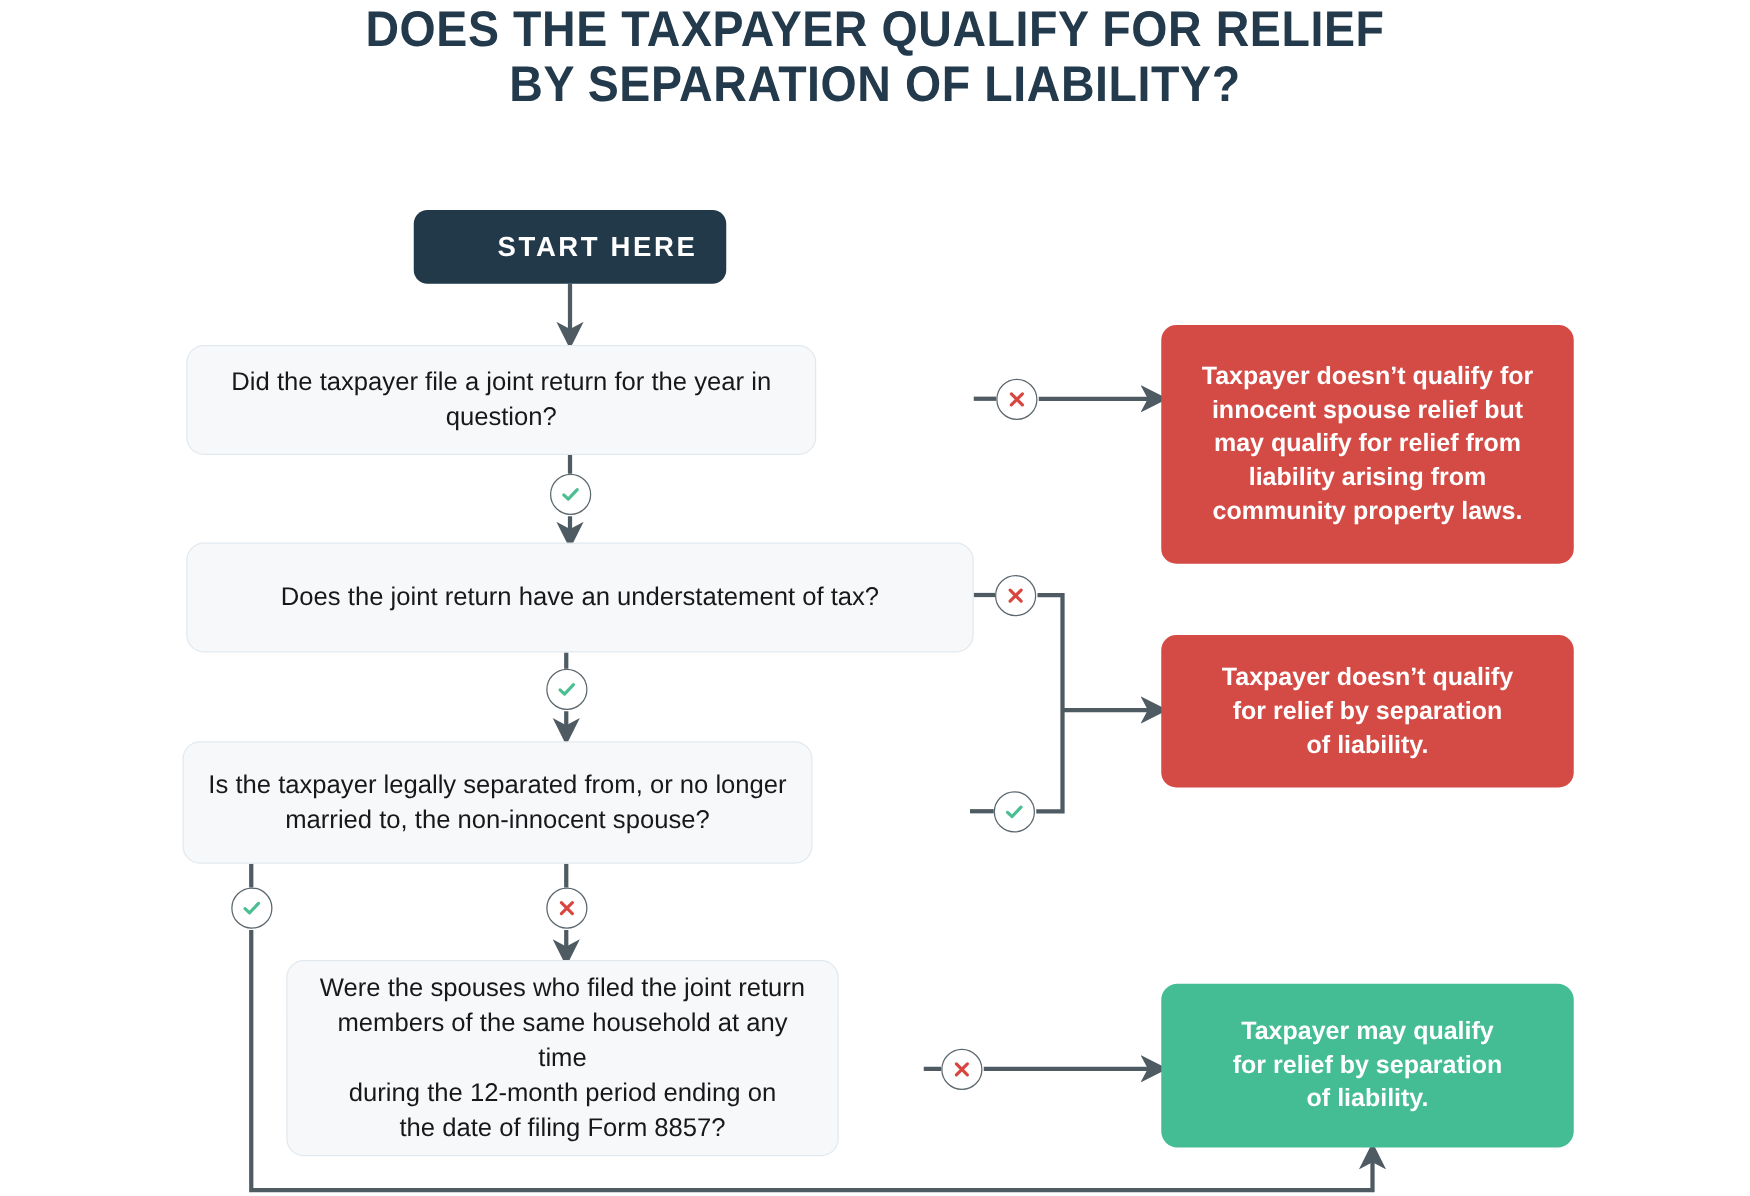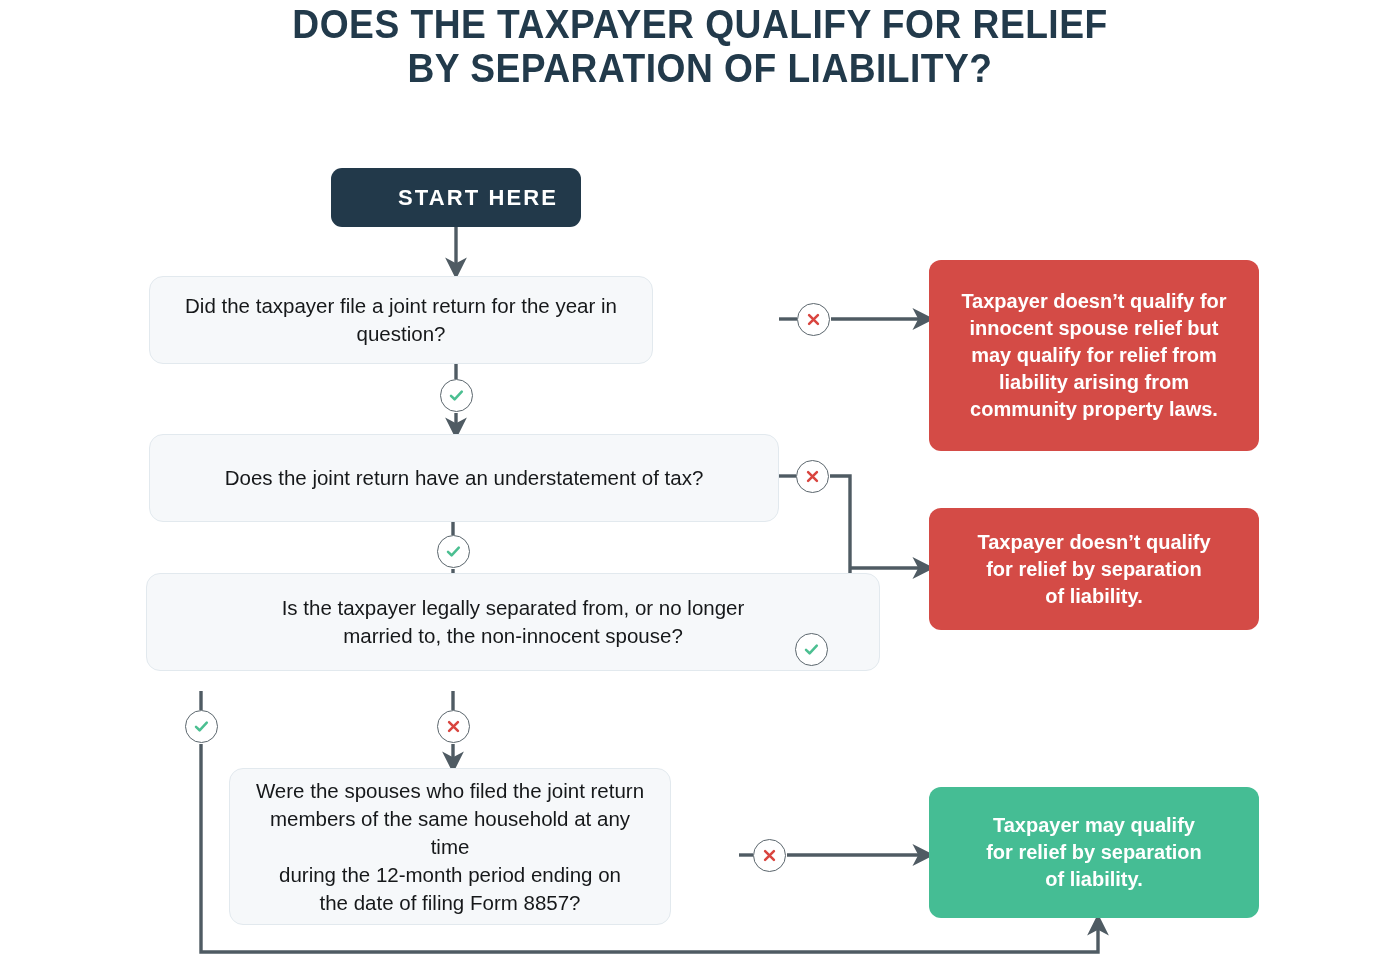--- a/index.html
+++ b/index.html
@@ -141,21 +141,21 @@
   </div>
 
   <div class="node q-node" style="left:149px;top:276px;width:504px;height:88px;">
     <span>Did the taxpayer file a joint return for the year in question?</span>
   </div>
 
   <div class="node q-node" style="left:149px;top:434px;width:630px;height:88px;">
     <span>Does the joint return have an understatement of tax?</span>
   </div>
 
-  <div class="node q-node" style="left:146px;top:573px;width:734px;height:98px;">
+  <div class="node q-node" style="left:146px;top:593px;width:504px;height:98px;">
     <span>Is the taxpayer legally separated from, or no longer
 married to, the non-innocent spouse?</span>
   </div>
 
   <div class="node q-node" style="left:229px;top:768px;width:442px;height:157px;">
     <span>Were the spouses who filed the joint return
 members of the same household at any time
 during the 12-month period ending on
 the date of filing Form 8857?</span>
   </div>
@@ -167,21 +167,21 @@
 liability arising from
 community property laws.</span>
   </div>
 
   <div class="node out-node red" style="left:929px;top:508px;width:330px;height:122px;">
     <span>Taxpayer doesn’t qualify
 for relief by separation
 of liability.</span>
   </div>
 
-  <div class="node out-node green" style="left:929px;top:787px;width:330px;height:131px;">
+  <div class="node out-node green" style="left:929px;top:787px;width:330px;height:131px;border-radius:13px;">
     <span>Taxpayer may qualify
 for relief by separation
 of liability.</span>
   </div>
 
   <div class="badge" style="left:797px;top:303px;">
     <span>
       <svg width="15" height="15" viewBox="0 0 16 16">
         <path d="M3.3 3.3 L12.7 12.7 M12.7 3.3 L3.3 12.7" stroke="#d9453f" stroke-width="2.7" stroke-linecap="round"></path>
       </svg>

